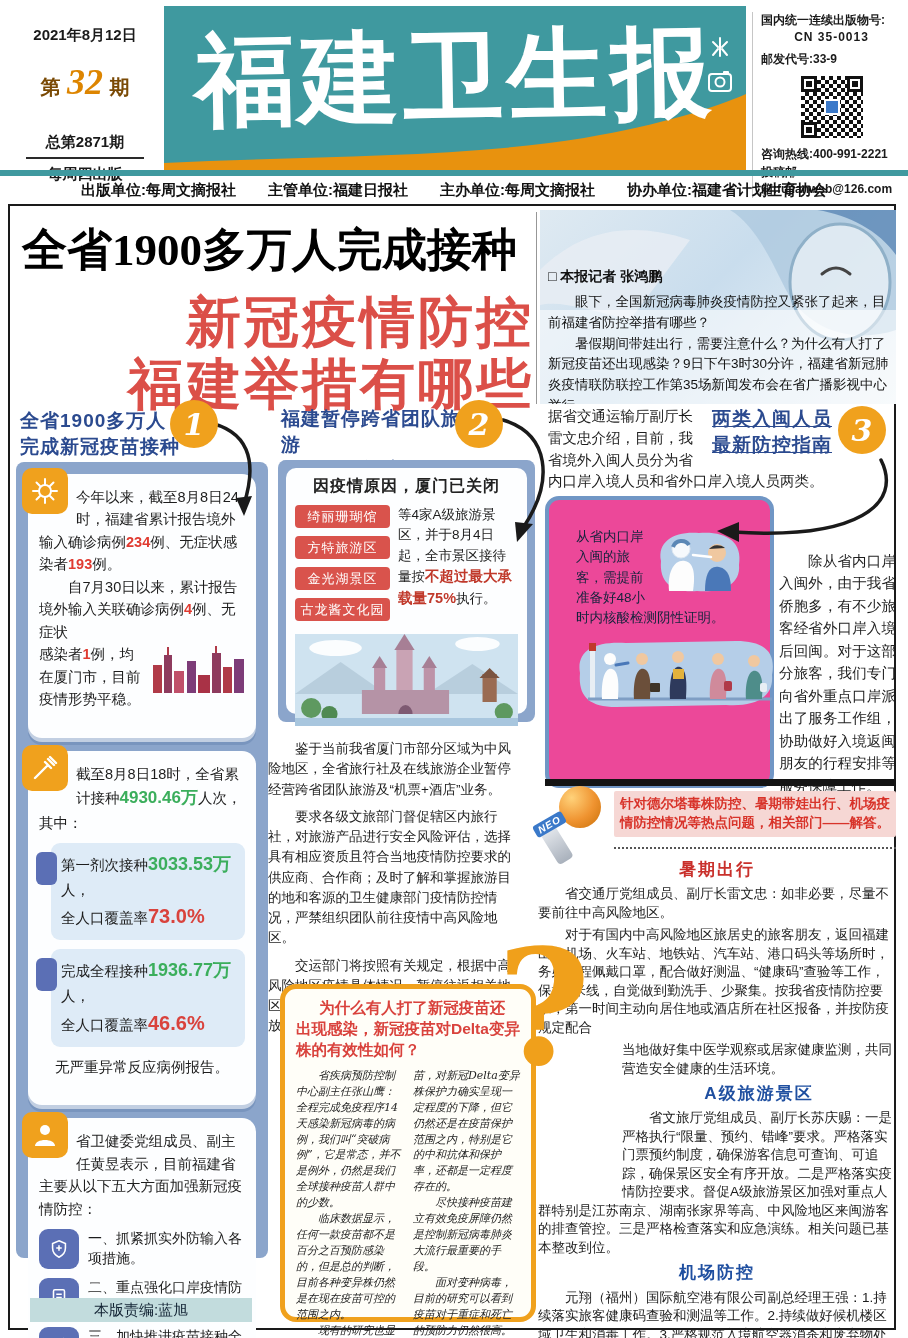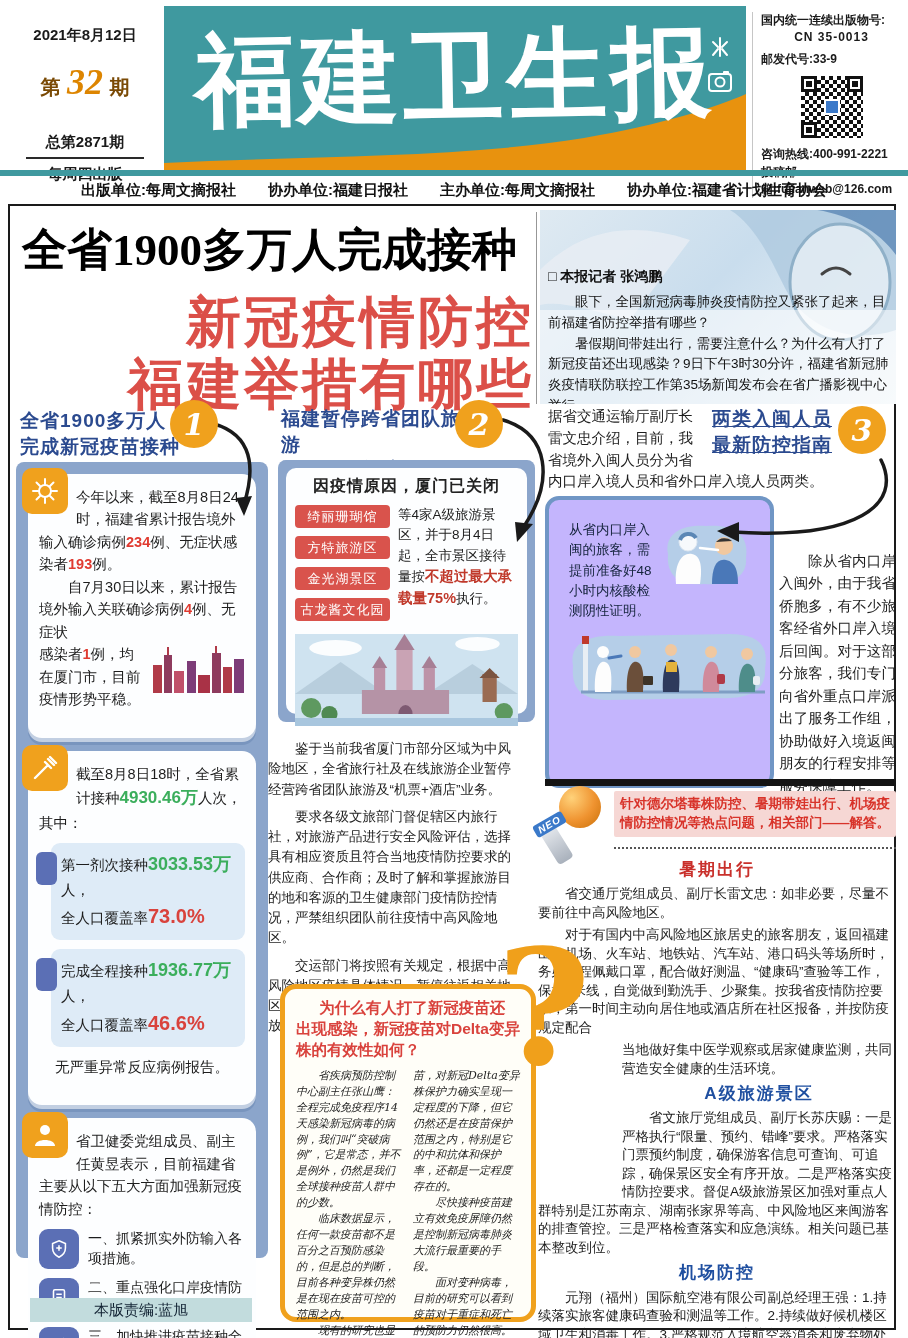--- a/index.html
+++ b/index.html
@@ -106,22 +106,22 @@
 
   
   .s3-intro { position:absolute; left:548px; top:406px; width:350px; font-size:14.5px; line-height:1.5; color:#1d1d1d; }
   .s3-head { float:right; width:186px; margin:0 0 6px 8px; display:flex; gap:6px; align-items:flex-start; min-height:58px; }
   .s3-title { font-size:19px; font-weight:900; color:#2B4A8F; line-height:1.35; letter-spacing:1px;text-decoration:underline; }
   .circle3 { position:relative; flex:0 0 48px; width:48px; height:48px; border-radius:50%; background:#F0A11D; color:#fff;
              display:flex; align-items:center; justify-content:center; font-family:"DejaVu Serif",serif;
              font-style:italic; font-weight:bold; font-size:30px; }
   .s3-intro-text { text-indent:2em; }
 
-  .bluebox { position:absolute; left:545px; top:496px; width:229px; height:292px; background:#c4b5fd;
-             border:4px solid #7096C5; border-radius:14px; padding:20px; font-size:13.5px; line-height:1.5; color:#14233c; }
+  .bluebox { position:absolute; left:545px; top:496px; width:229px; height:292px; background:#ec4899;
+             border:4px solid #7096C5; border-radius:14px; padding:27px; font-size:13.5px; line-height:1.5; color:#14233c; }
   .bb-top { overflow:hidden; }
   .swab { float:right; margin:0 0 2px 4px; }
   .queue-wrap { margin-top:5px; text-align:center; }
 
   .sidetext { position:absolute; left:779px; top:550px; width:117px; font-size:14.5px; line-height:1.55;
               text-align:justify; color:#1d1d1d; text-indent:2em; }
 
   .blackbar { position:absolute; left:545px; top:779px; width:351px; height:7px; background:#141414; }
   .mic { position:absolute; left:533px; top:786px; width:80px; height:90px; z-index:4; }
   .mic-ball { position:absolute; left:26px; top:0; width:42px; height:42px; border-radius:50%;
@@ -187,21 +187,21 @@
       <div class="qr-logo"></div>
     </div>
     <div class="contact">咨询热线:400-991-2221</div>
     <div class="contact">投稿邮箱:fujianwsb@126.com</div>
   </div>
 
   <div class="teal-rule"></div>
 
   <div class="publishers">
     <span>出版单位:每周文摘报社</span>
-    <span>协办单位:福建日报社</span>
+    <span>主管单位:福建日报社</span>
     <span>主办单位:每周文摘报社</span>
     <span>协办单位:福建省计划生育协会</span>
   </div>
 
   <div class="frame"></div>
 
   <div class="headline">
     <div class="hl-black">全省1900多万人完成接种</div>
     <div class="hl-red hl-red1">新冠疫情防控</div>
     <div class="hl-red hl-red2">福建举措有哪些</div>

